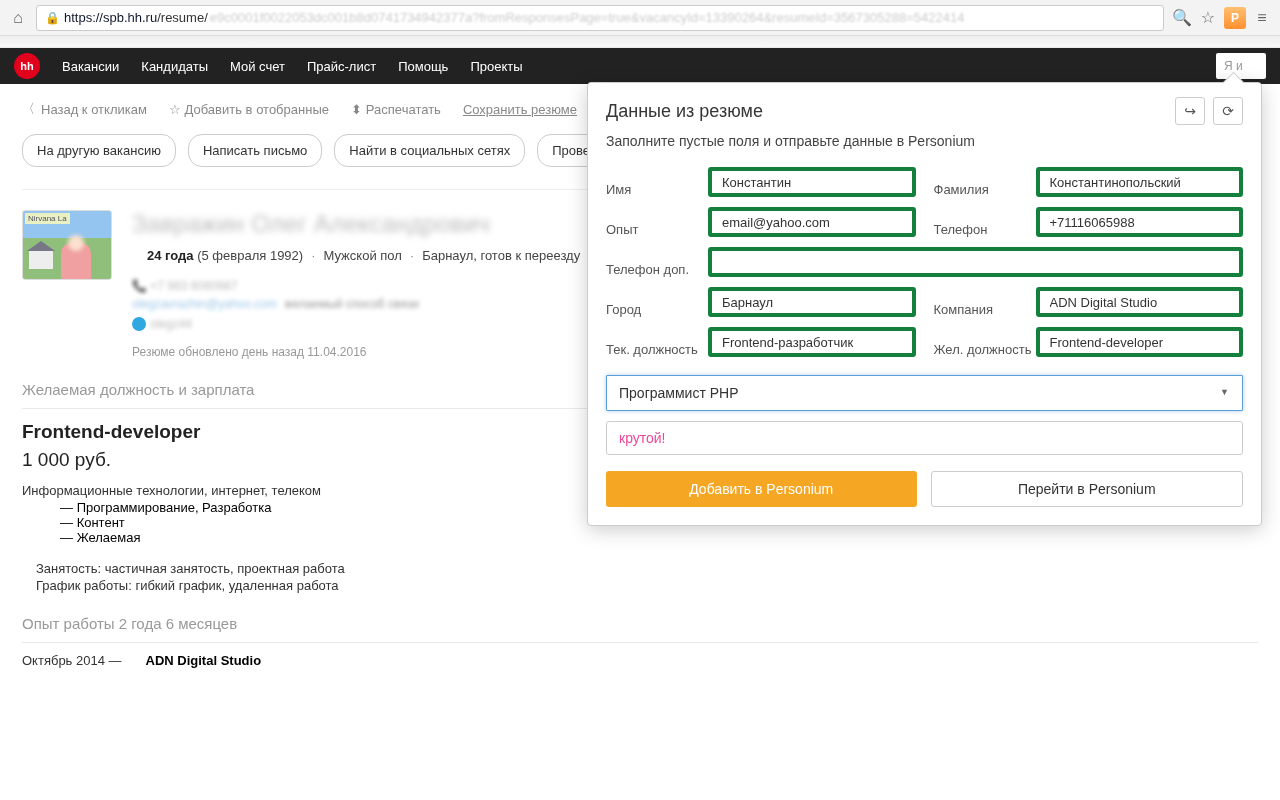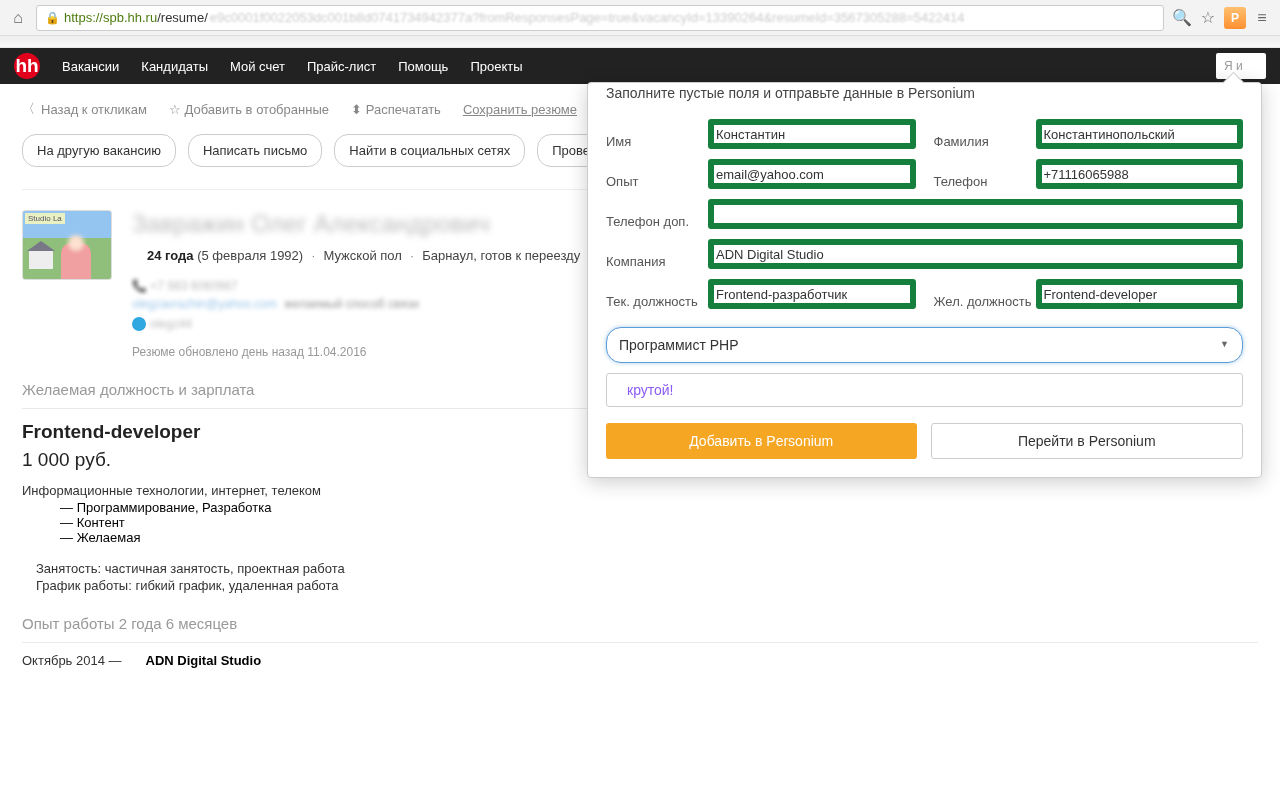--- a/index.html
+++ b/index.html
@@ -3,32 +3,32 @@
 <meta charset="utf-8">
 <style>
 * { margin: 0; padding: 0; box-sizing: border-box; font-family: Arial, Helvetica, sans-serif; }
 body { width: 1280px; height: 800px; overflow: hidden; background: #fff; }
 
 
 .chrome-bar { height: 36px; background: #f3f3f3; display: flex; align-items: center; padding: 0 8px; border-bottom: 1px solid #ddd; }
 .chrome-left { display: flex; align-items: center; gap: 8px; }
 .chrome-url { flex: 1; margin: 0 8px; height: 26px; background: #fff; border: 1px solid #ccc; border-radius: 3px; display: flex; align-items: center; padding: 0 8px; font-size: 13px; color: #333; overflow: hidden; }
 .chrome-url .lock { color: #0a8f2f; margin-right: 4px; font-size: 12px; }
-.chrome-url .green { color: #4d7c0f; }
+.chrome-url .green { color: #0f172a; }
 .chrome-url .blur { color: #ccc; filter: blur(1px); margin-left: 2px; white-space: nowrap; }
 .chrome-right { display: flex; align-items: center; gap: 6px; }
 .chrome-icon { width: 20px; height: 20px; display: flex; align-items: center; justify-content: center; color: #666; cursor: pointer; }
 .ext-icon { width: 22px; height: 22px; background: linear-gradient(#ffc070,#ff9030); border-radius: 3px; display: flex; align-items: center; justify-content: center; color: #fff; font-weight: bold; font-size: 12px; }
 
 
 .dim-strip { height: 12px; background: linear-gradient(#eee,#f8f8f8); border-bottom: 1px solid #e8e8e8; }
 
 
 .hh-bar { height: 36px; background: #222; display: flex; align-items: center; padding: 0 14px; gap: 22px; color: #fff; font-size: 13px; }
-.hh-logo { width: 26px; height: 26px; background: #e1011c; border-radius: 50%; display: flex; align-items: center; justify-content: center; font-weight: bold; font-size: 19px; }
+.hh-logo { width: 26px; height: 26px; background: #e1011c; border-radius: 50%; display: flex; align-items: center; justify-content: center; font-weight: bold; font-size: 11px; }
 .hh-nav { cursor: pointer; }
 .hh-search { margin-left: auto; background: #fff; color: #999; height: 26px; padding: 0 8px; display: flex; align-items: center; font-size: 12px; border-radius: 2px; width: 50px; overflow: hidden; }
 
 
 .page { padding: 0 22px; background: #fff; }
 .crumbs { display: flex; align-items: center; gap: 22px; padding: 16px 0; font-size: 13px; color: #888; }
 .crumbs .back { display: flex; align-items: center; gap: 6px; cursor: pointer; }
 .crumbs .item { display: flex; align-items: center; gap: 4px; cursor: pointer; }
 .crumbs .u { text-decoration: underline; }
 
@@ -75,27 +75,27 @@
 .popup::before { content: ""; position: absolute; top: -8px; right: 20px; width: 14px; height: 14px; background: #fff; border-left: 1px solid #ccc; border-top: 1px solid #ccc; transform: rotate(45deg); }
 .popup-head { display: flex; align-items: center; padding: 14px 18px 6px 18px; }
 .popup-title { font-size: 18px; color: #363636; flex: 1; }
 .popup-ico-btn { width: 30px; height: 28px; border: 1px solid #ccc; border-radius: 3px; display: flex; align-items: center; justify-content: center; margin-left: 8px; cursor: pointer; color: #555; font-size: 14px; }
 .popup-sub { padding: 2px 18px 14px 18px; font-size: 14px; color: #444; }
 .popup-body { padding: 4px 18px 18px 18px; }
 
 .form-row { display: flex; gap: 18px; margin-bottom: 10px; }
 .form-cell { flex: 1; display: flex; align-items: flex-end; }
 .form-lbl { width: 102px; font-size: 13px; color: #555; flex-shrink: 0; }
-.form-in { flex: 1; height: 30px; border: 6px solid #15803d; border-radius: 3px; padding: 0 2px; font-size: 13px; color: #333; }
-
-.vac-select { width: 100%; height: 36px; border: 1px solid #5b9dd9; border-radius: 15px; background: #fff; padding: 0 12px; font-size: 14px; color: #333; margin: 8px 0 10px 0; box-shadow: 0 0 4px rgba(91,157,217,0.5); -webkit-appearance: none; appearance: none; position: relative; }
+.form-in { flex: 1; height: 30px; border: 4px solid #15803d; border-radius: 3px; padding: 0 10px; font-size: 13px; color: #333; }
+
+.vac-select { width: 100%; height: 36px; border: 1px solid #5b9dd9; border-radius: 1px; background: #fff; padding: 0 12px; font-size: 14px; color: #333; margin: 8px 0 10px 0; box-shadow: 0 0 4px rgba(91,157,217,0.5); -webkit-appearance: none; appearance: none; position: relative; }
 .select-wrap { position: relative; }
 .select-wrap::after { content: "▼"; font-size: 9px; color: #666; position: absolute; right: 14px; top: 20px; pointer-events: none; }
 
-.note-in { width: 100%; height: 34px; border: 1px solid #ccc; border-radius: 3px; padding: 0 20px; font-size: 14px; color: #8b5cf6; margin-bottom: 16px; }
+.note-in { width: 100%; height: 34px; border: 1px solid #ccc; border-radius: 3px; padding: 0 12px; font-size: 14px; color: #ec4899; margin-bottom: 16px; }
 
 .popup-buttons { display: flex; gap: 14px; }
 .btn-primary { flex: 1; height: 36px; background: #f5a623; color: #fff; border: none; border-radius: 3px; font-size: 14px; cursor: pointer; }
 .btn-secondary { flex: 1; height: 36px; background: #fff; color: #333; border: 1px solid #ccc; border-radius: 3px; font-size: 14px; cursor: pointer; }
 </style>
 </head>
 <body>
 
 <div class="chrome-bar">
   <div class="chrome-left">
@@ -138,21 +138,21 @@
   <div class="action-row">
     <button class="action-btn">На другую вакансию</button>
     <button class="action-btn">Написать письмо</button>
     <button class="action-btn">Найти в социальных сетях</button>
     <button class="action-btn">Провес</button>
   </div>
 
   <div class="resume">
     <div class="resume-head">
       <div class="avatar">
-        <span class="tag">Studio La</span>
+        <span class="tag">Nirvana La</span>
         <div class="house"></div>
           <div class="roof"></div>
         <div class="body"></div>
           <div class="head"></div>
       </div>
       <div class="resume-info">
         <div class="resume-name">Завражин Олег Александрович</div>
         <div class="resume-meta">
           <b>24 года</b> <span>(5 февраля 1992)</span><span class="dot">·</span><span>Мужской пол</span><span class="dot">·</span><span>Барнаул, готов к переезду</span><span class="dot">·</span>
         </div>
@@ -180,20 +180,25 @@
 
     <div class="exp-sect">Опыт работы 2 года 6 месяцев</div>
     <div class="exp-row">
       <span class="exp-date">Октябрь 2014 —</span>
       <span class="exp-company">ADN Digital Studio</span>
     </div>
   </div>
 </div>
 
 <div class="popup">
+  <div class="popup-head">
+    <div class="popup-title">Данные из резюме</div>
+    <div class="popup-ico-btn">↪</div>
+    <div class="popup-ico-btn">⟳</div>
+  </div>
   <div class="popup-sub">Заполните пустые поля и отправьте данные в Personium</div>
   <div class="popup-body">
 
     <div class="form-row">
       <div class="form-cell">
         <div class="form-lbl">Имя</div>
         <input class="form-in" value="Константин" style="">
       </div>
       <div class="form-cell">
         <div class="form-lbl">Фамилия</div>
@@ -213,20 +218,24 @@
     </div>
 
     <div class="form-row">
       <div class="form-cell">
         <div class="form-lbl">Телефон доп.</div>
         <input class="form-in" value="" style="">
       </div>
     </div>
 
     <div class="form-row">
+      <div class="form-cell">
+        <div class="form-lbl">Город</div>
+        <input class="form-in" value="Барнаул" style="">
+      </div>
       <div class="form-cell">
         <div class="form-lbl">Компания</div>
         <input class="form-in" value="ADN Digital Studio" style="">
       </div>
     </div>
 
     <div class="form-row">
       <div class="form-cell">
         <div class="form-lbl">Тек. должность</div>
         <input class="form-in" value="Frontend-разработчик" style="">

